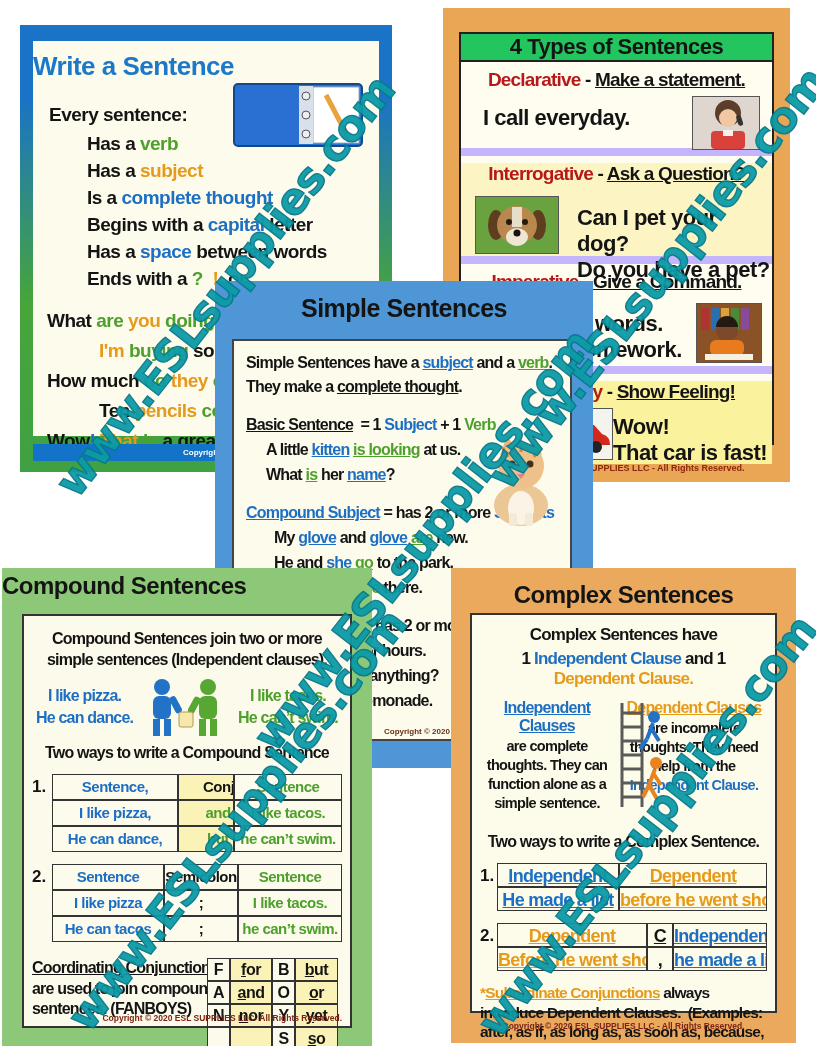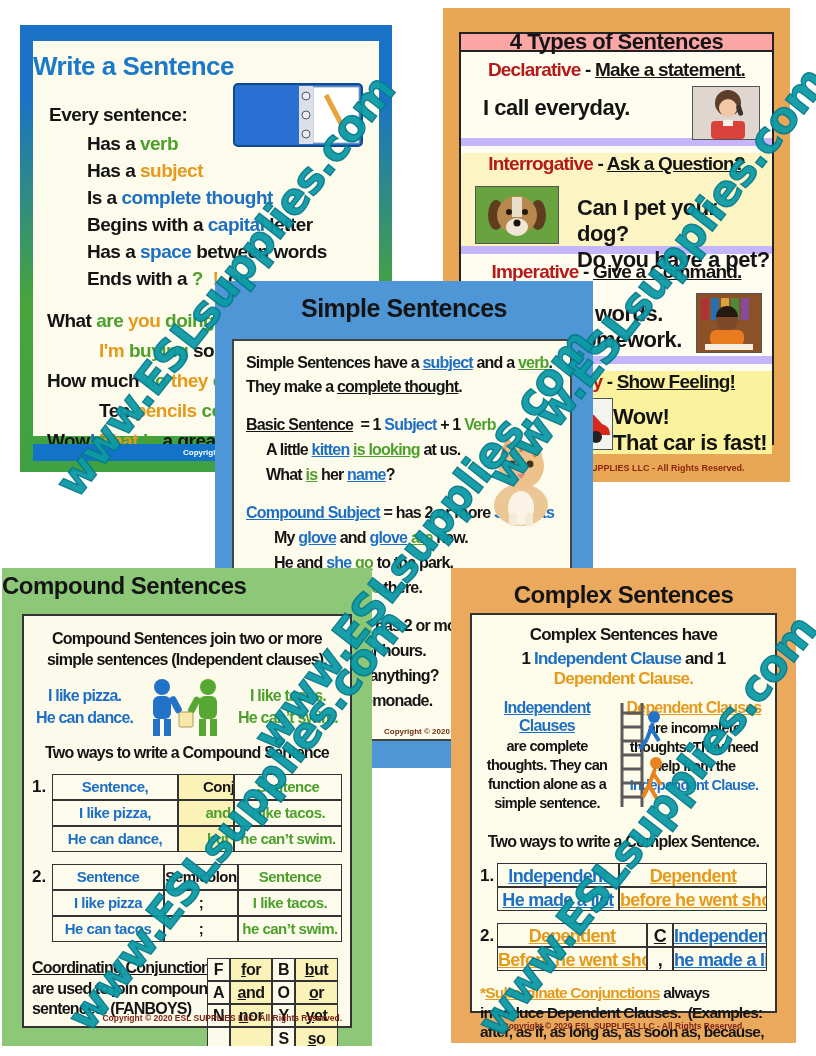--- a/index.html
+++ b/index.html
@@ -24,21 +24,21 @@
   .pw-qa .line{font-size:19px;line-height:30px;letter-spacing:-0.5px;}
   .pw-qa .q{margin-left:14px;}
   .pw-qa .a{margin-left:66px;}
   .binder{position:absolute;right:16px;top:42px;}
   .pw-footbar{position:absolute;left:13px;right:13px;bottom:11px;height:17px;background:#1273c8;
     color:#fff;font-size:8px;line-height:17px;padding-left:150px;white-space:nowrap;overflow:hidden;}
 
   
   .p-types{left:443px;top:8px;width:347px;height:474px;background:#e9a654;z-index:1;}
   .p-types .panel{left:16px;top:24px;width:311px;height:409px;background:#fffdf0;border:2px solid #222;}
-  .pt-titlebox{height:18px;border-bottom:2px solid #222;background:#fca5a5;display:flex;
+  .pt-titlebox{height:28px;border-bottom:2px solid #222;background:#22c55e;display:flex;
     align-items:center;justify-content:center;font-size:22px;letter-spacing:-0.5px;box-sizing:border-box;}
   .sec{position:relative;box-sizing:border-box;border-bottom:8px solid #c4b5fd;}
   .sec.s1{height:87px;}
   .sec.s2{height:101px;background:#fcf5c3;}
   .sec.s3{height:103px;}
   .sec.s4{height:83px;background:#fbf29e;border-bottom:none;}
   .seclabel{margin-top:7px;text-align:center;font-size:19px;letter-spacing:-0.8px;white-space:nowrap;}
   .sents{position:absolute;font-size:22px;line-height:26px;letter-spacing:-0.5px;}
   .s1 .sents{left:22px;top:36px;}
   .s2 .sents{left:116px;top:42px;}

